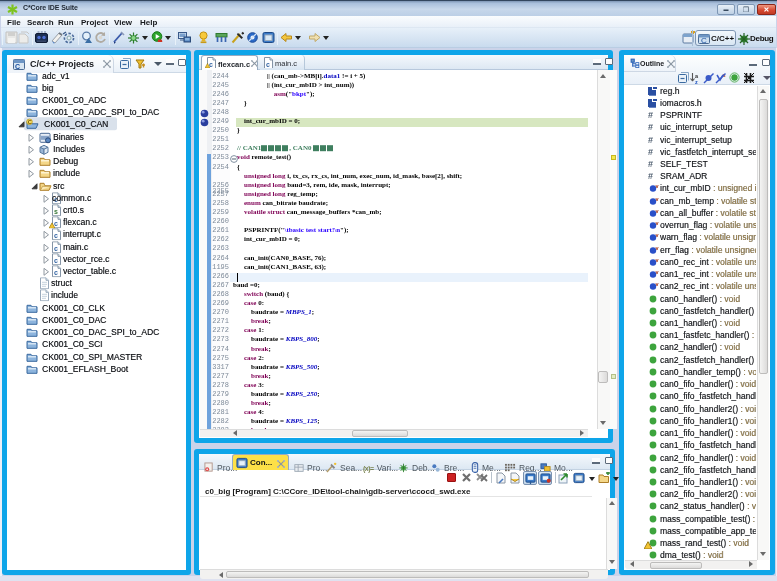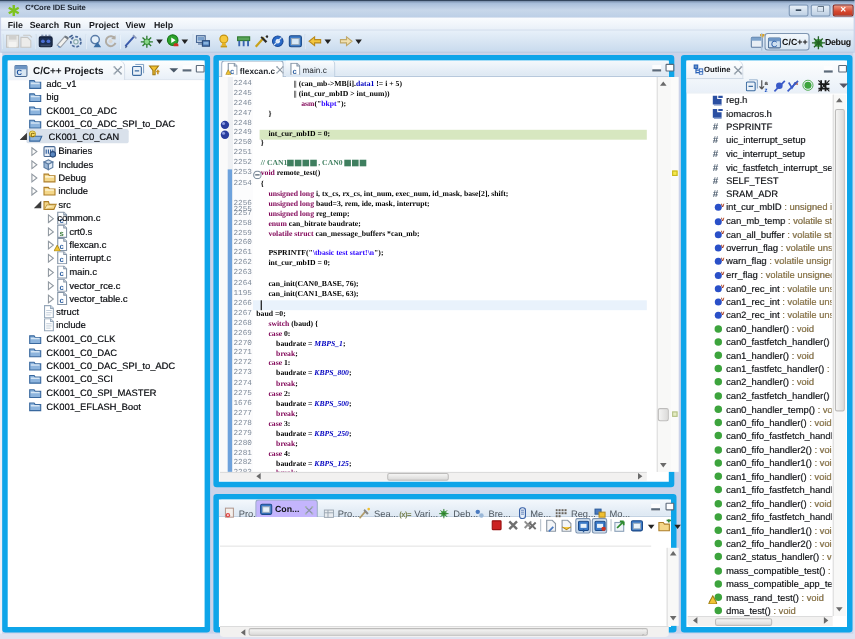--- a/index.html
+++ b/index.html
@@ -611,21 +611,21 @@
 <div class="lnum" style="top:217.7px">2266</div>
 <div class="lnum" style="top:226.8px">2267</div>
 <div class="lnum" style="top:235.9px">2268</div>
 <div class="lnum" style="top:245.0px">2269</div>
 <div class="lnum" style="top:254.1px">2270</div>
 <div class="lnum" style="top:263.2px">2271</div>
 <div class="lnum" style="top:272.3px">2272</div>
 <div class="lnum" style="top:281.4px">2273</div>
 <div class="lnum" style="top:290.5px">2274</div>
 <div class="lnum" style="top:299.6px">2275</div>
-<div class="lnum" style="top:308.7px">1676</div>
+<div class="lnum" style="top:308.7px">3317</div>
 <div class="lnum" style="top:317.8px">2277</div>
 <div class="lnum" style="top:326.9px">2278</div>
 <div class="lnum" style="top:336.0px">2279</div>
 <div class="lnum" style="top:345.1px">2280</div>
 <div class="lnum" style="top:354.2px">2281</div>
 <div class="lnum" style="top:363.3px">2282</div>
 <div class="lnum" style="top:372.4px">2283</div>
 </div>
  <div id="code" style="transform:translateY(-0.8px)">
 <div class="cline" style="top:17.5px;left:38px">                 || (can_mb-&gt;MB[i].<span class="fld">data1</span> != i + 5)</div>
@@ -685,21 +685,21 @@
  <div class="sbthumbh" style="left:153px;bottom:1.5px;width:56px;height:7px"></div>
 </div>
 
 <div class="panel" id="pconsole" style="left:194px;top:449px;width:421px;height:126px">
  <div class="abs" style="left:0;top:0;right:0;height:16px;background:linear-gradient(#f4f8fc,#dde8f3);border-bottom:1px solid #c3d2e2;border-radius:3px 3px 0 0"></div>
  <div class="ctab" style="left:5px"><svg width="10" height="11" viewBox="0 0 11 12">
         <rect x="1" y="1" width="8" height="9" fill="#f4f0ec" stroke="#b0948a"></rect>
         <circle cx="3.5" cy="8" r="2.2" fill="#d44"></circle>
         <path d="M2.5 8 h2 M3.5 7 v2" stroke="#fff" stroke-width="0.8"></path>
       </svg><span>Pro...</span></div>
- <div class="abs" style="left:33px;top:0px;width:57px;height:16px;background:#c4b5fd;border:1px solid #96aac0;border-bottom:none;border-radius:3px 3px 0 0;z-index:2">
+ <div class="abs" style="left:33px;top:0px;width:57px;height:16px;background:#fde047;border:1px solid #96aac0;border-bottom:none;border-radius:3px 3px 0 0;z-index:2">
    <svg class="abs" style="left:3px;top:2px" width="12" height="12" viewBox="0 0 13 13">
         <rect x="1" y="1.5" width="11" height="10" rx="1.5" fill="#3a7ac8" stroke="#1c4a88"></rect>
         <rect x="3" y="4" width="7" height="5.5" fill="#e8f2fa" stroke="#9ab"></rect>
       </svg>
    <span class="abs" style="left:17px;top:3px;font-size:8px;font-weight:bold;color:#101215">Con...</span>
    <svg class="abs" style="left:44px;top:5px" width="8" height="8" viewBox="0 0 9 9">
         <use href="#tabx"></use>
       </svg>
  </div>
  <div class="ctab" style="left:95px"><svg width="10" height="10" viewBox="0 0 12 12">
@@ -789,20 +789,21 @@
       <rect x="3" y="4" width="7" height="5.5" fill="#e8f2fa" stroke="#9ab"></rect>
     </svg>
  <div class="arr dn" style="left:390px;top:23px;border-top-color:#222"></div>
  <svg class="abs" style="left:399px;top:18px" width="13" height="12" viewBox="0 0 13 12">
       <path d="M1 3.5 L1 10.5 L10.5 10.5 L10.5 4.5 L6 4.5 L5 3 L1 3 Z" fill="#f4d789" stroke="#ad7e28"></path>
       <path d="M8 1 h4 M10 -1 v4" stroke="#3a8a3a" stroke-width="1.6"></path>
     </svg>
  <div class="arr dn" style="left:414px;top:23px;border-top-color:#222"></div>
 
  <div class="abs" style="left:1px;top:32px;right:18px;height:11px;border-bottom:1px solid #e4e4e4"></div>
+ <div class="abs" style="left:6px;top:33px;font-size:8px;font-weight:bold;color:#1a1a1a;white-space:nowrap">c0_big [Program] C:\CCore_IDE\tool-chain\gdb-server\ccocd_swd.exe</div>
 
  <div class="sbv" style="left:407px;top:44px;width:11px;height:71px"></div>
  <div class="arr up" style="left:410px;top:47px"></div>
  <div class="arr dn" style="left:410px;top:106px"></div>
  <div class="sbh" style="left:1px;top:115px;height:10px;right:2px;border-radius:0 0 3px 3px"></div>
  <div class="arr lf" style="left:20px;top:118px"></div>
  <div class="arr rt" style="right:22px;top:118px"></div>
  <div class="sbthumbh" style="left:27px;top:116.5px;width:363px;height:7px"></div>
 </div>
 

